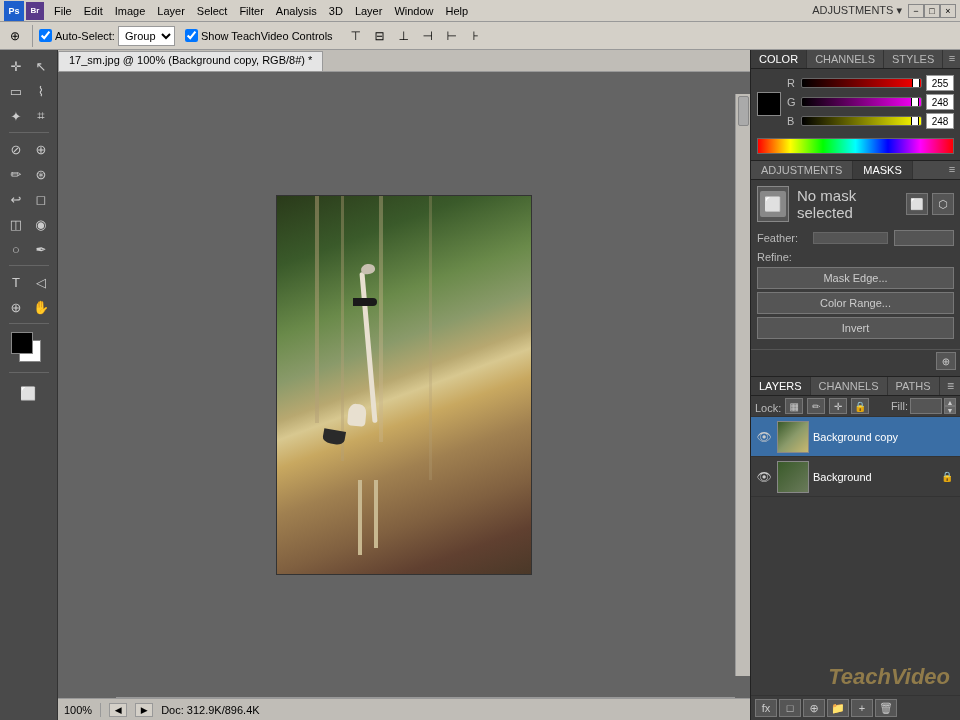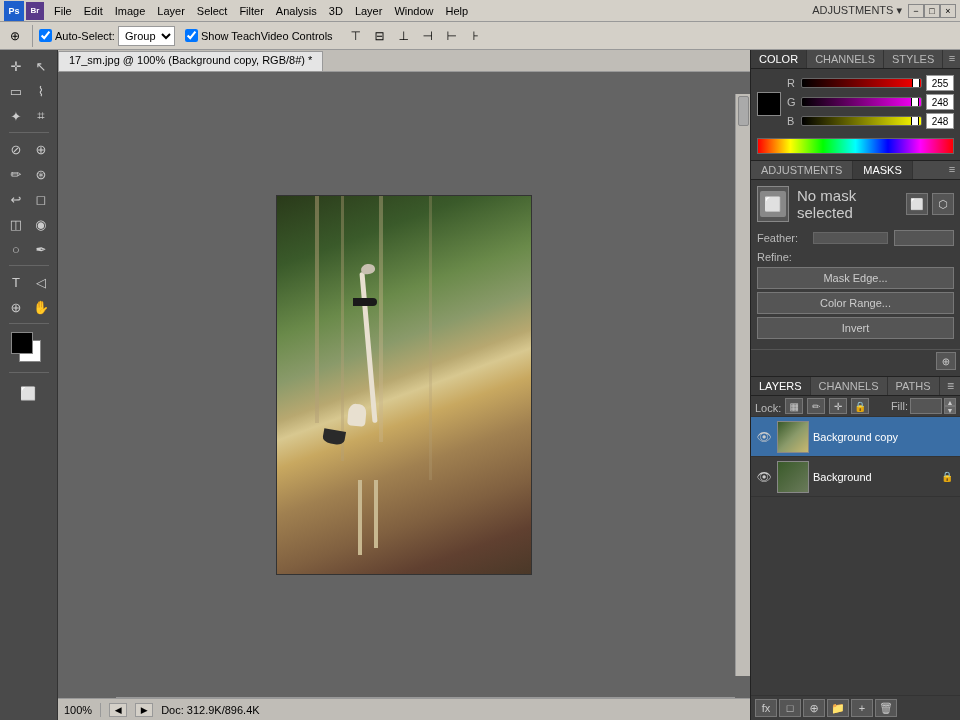--- a/index.html
+++ b/index.html
@@ -388,13 +388,14 @@
         <div class="layers-bottom-btn">□</div>
         <div class="layers-bottom-btn">⊕</div>
         <div class="layers-bottom-btn">📁</div>
         <div class="layers-bottom-btn">+</div>
         <div class="layers-bottom-btn">🗑</div>
       </div>
     </div>
 
   </div>
 
+  <div class="watermark">TeachVideo</div>
 </div>
 
 </body></html>

